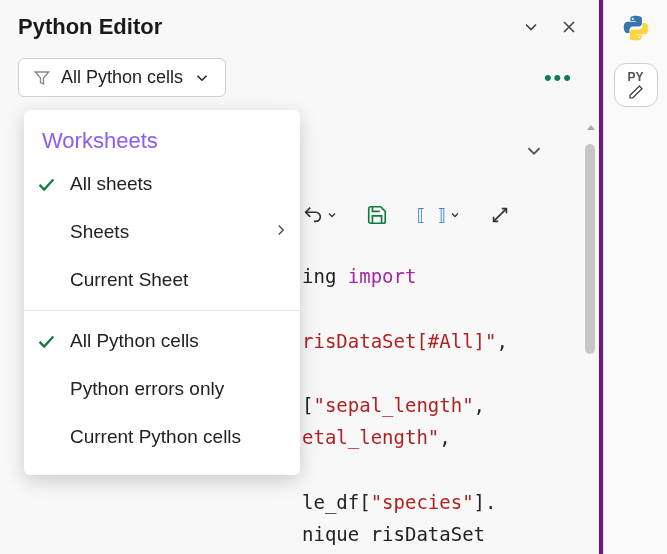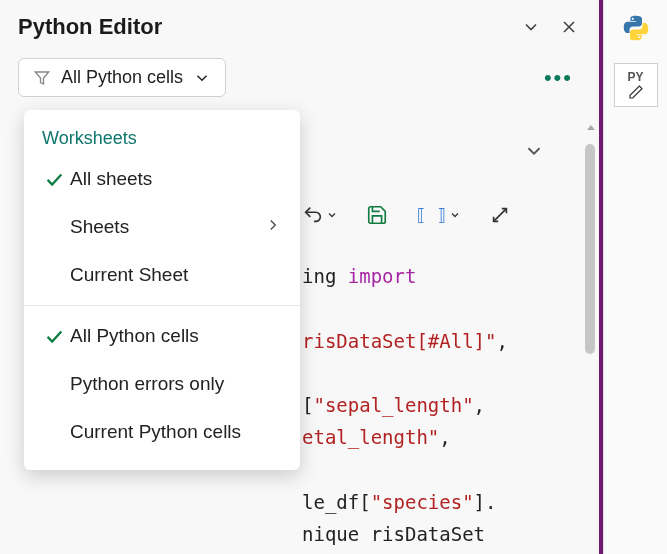--- a/index.html
+++ b/index.html
@@ -78,32 +78,32 @@
       left: 24px;
       top: 110px;
       width: 276px;
       background: #fff;
       border-radius: 6px;
       box-shadow: 0 6px 20px rgba(0,0,0,0.18);
       z-index: 100;
       padding: 8px 0 14px 0;
     }
     .menu-section-label {
-      font-size: 18px;
-      color: #0f766e;
+      font-size: 22px;
+      color: #8b5cf6;
       padding: 10px 18px 6px 18px;
     }
     .menu-item {
       display: flex;
       align-items: center;
-      padding: 12px 18px;
+      padding: 12px 10px;
       font-size: 19px;
       color: #222;
       cursor: pointer;
-      gap: 4px;
+      gap: 12px;
     }
     .check-slot {
       width: 24px;
       height: 24px;
       display: flex;
       align-items: center;
       justify-content: center;
       flex-shrink: 0;
     }
     .check-slot svg { color: #107c41; }
@@ -172,21 +172,21 @@
       gap: 14px;
       border-left: 1px solid #e0e0e0;
     }
     .py-logo {
       font-size: 26px;
     }
     .py-edit-btn {
       width: 44px;
       height: 44px;
       border: 1px solid #cfcfcf;
-      border-radius: 0;
+      border-radius: 12px;
       background: #fff;
       display: flex;
       flex-direction: column;
       align-items: center;
       justify-content: center;
       cursor: pointer;
       font-size: 13px;
       color: #444;
       position: relative;
     }

